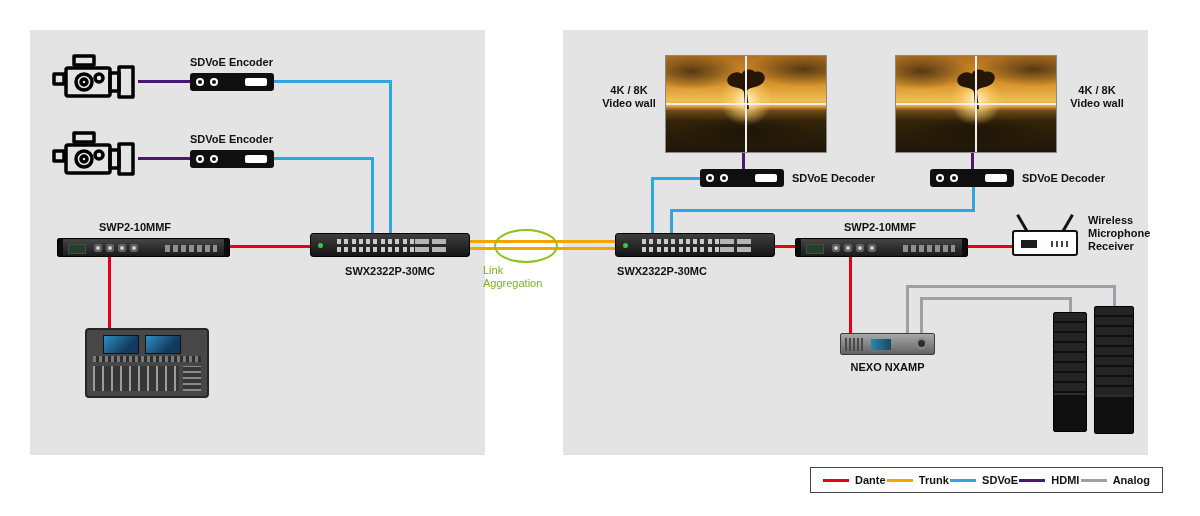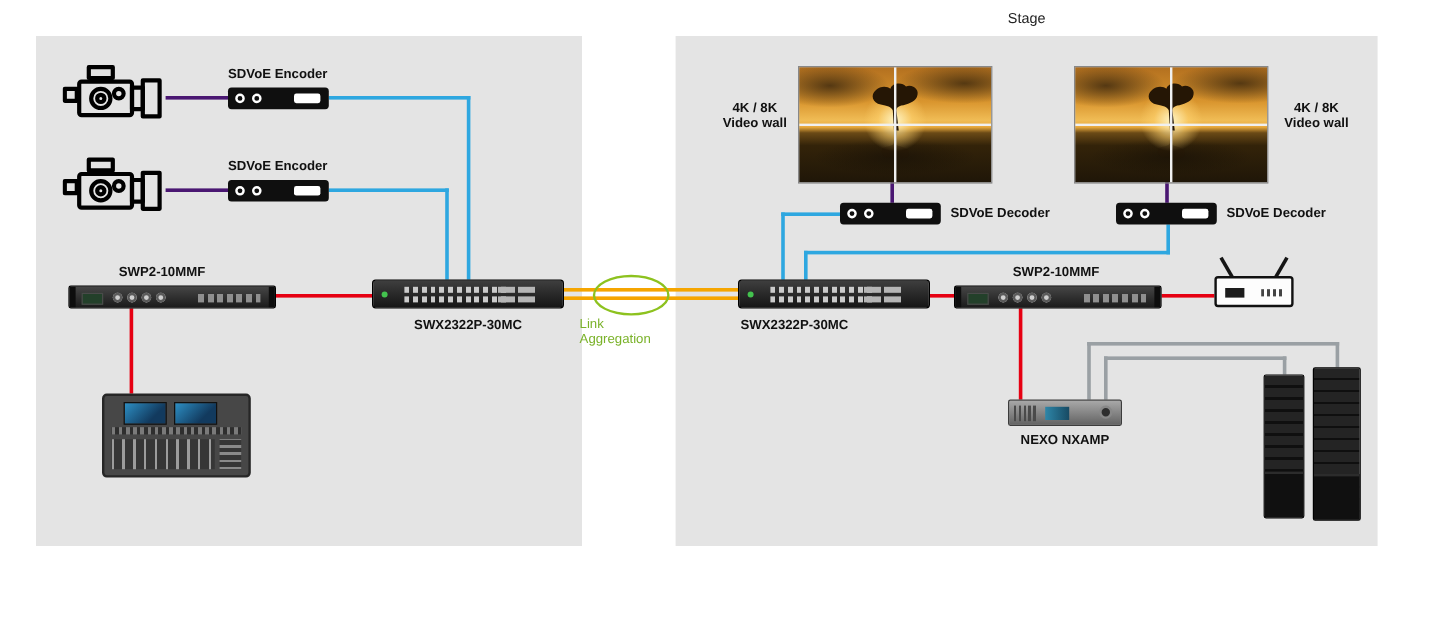--- a/index.html
+++ b/index.html
@@ -92,21 +92,20 @@
   .legend-line{width:26px;height:3px;}
   .legend-label{font-size:11px;font-weight:bold;color:#111;}
 </style>
 </head>
 <body>
 
 <div class="canvas">
 
   <div class="panel" style="left:30px;top:30px;width:455px;height:425px"></div>
   <div class="panel" style="left:563px;top:30px;width:585px;height:425px"></div>
-  <div class="title" style="left:563px;top:8px;width:585px">Stage</div>
 
   <div class="line hdmi" style="left:138px;top:80px;width:52px;height:3px"></div>
   <div class="line hdmi" style="left:138px;top:157px;width:52px;height:3px"></div>
   <div class="line hdmi" style="left:742px;top:151px;width:3px;height:18px"></div>
   <div class="line hdmi" style="left:971px;top:151px;width:3px;height:18px"></div>
 
   <div class="line sdvoe" style="left:274px;top:80px;width:118px;height:3px"></div>
   <div class="line sdvoe" style="left:389px;top:80px;width:3px;height:153px"></div>
   <div class="line sdvoe" style="left:274px;top:157px;width:100px;height:3px"></div>
   <div class="line sdvoe" style="left:371px;top:157px;width:3px;height:76px"></div>
@@ -276,29 +275,54 @@
   </div>
 
   <div class="wireless" style="left:1012px;top:230px">
     <div class="w-ant l"></div>
     <div class="w-ant r"></div>
     <div class="w-body">
       <div class="w-disp"></div>
       <div class="w-ctrl"></div>
     </div>
   </div>
+  <div class="lbl" style="left:1088px;top:214px;width:80px">Wireless
+Microphone
+Receiver</div>
 
   <div class="nxamp" style="left:840px;top:333px">
     <div class="nx-vent"></div>
     <div class="nx-disp"></div>
     <div class="nx-knob"></div>
   </div>
   <div class="lbl c" style="left:840px;top:361px;width:95px">NEXO NXAMP</div>
 
   <div class="speaker" style="left:1053px;top:312px;width:34px;height:120px">
     <div class="sub"></div>
   </div>
   <div class="speaker" style="left:1094px;top:306px;width:40px;height:128px">
     <div class="sub"></div>
   </div>
 
+  <div class="legend">
+    <div class="legend-item">
+      <span class="legend-line" style="background-color: rgb(230, 0, 18);"></span>
+      <span class="legend-label">Dante</span>
+    </div>
+    <div class="legend-item">
+      <span class="legend-line" style="background-color: rgb(245, 165, 0);"></span>
+      <span class="legend-label">Trunk</span>
+    </div>
+    <div class="legend-item">
+      <span class="legend-line" style="background-color: rgb(46, 167, 224);"></span>
+      <span class="legend-label">SDVoE</span>
+    </div>
+    <div class="legend-item">
+      <span class="legend-line" style="background-color: rgb(74, 23, 114);"></span>
+      <span class="legend-label">HDMI</span>
+    </div>
+    <div class="legend-item">
+      <span class="legend-line" style="background-color: rgb(154, 160, 164);"></span>
+      <span class="legend-label">Analog</span>
+    </div>
+  </div>
 
 </div>
 
 </body></html>

